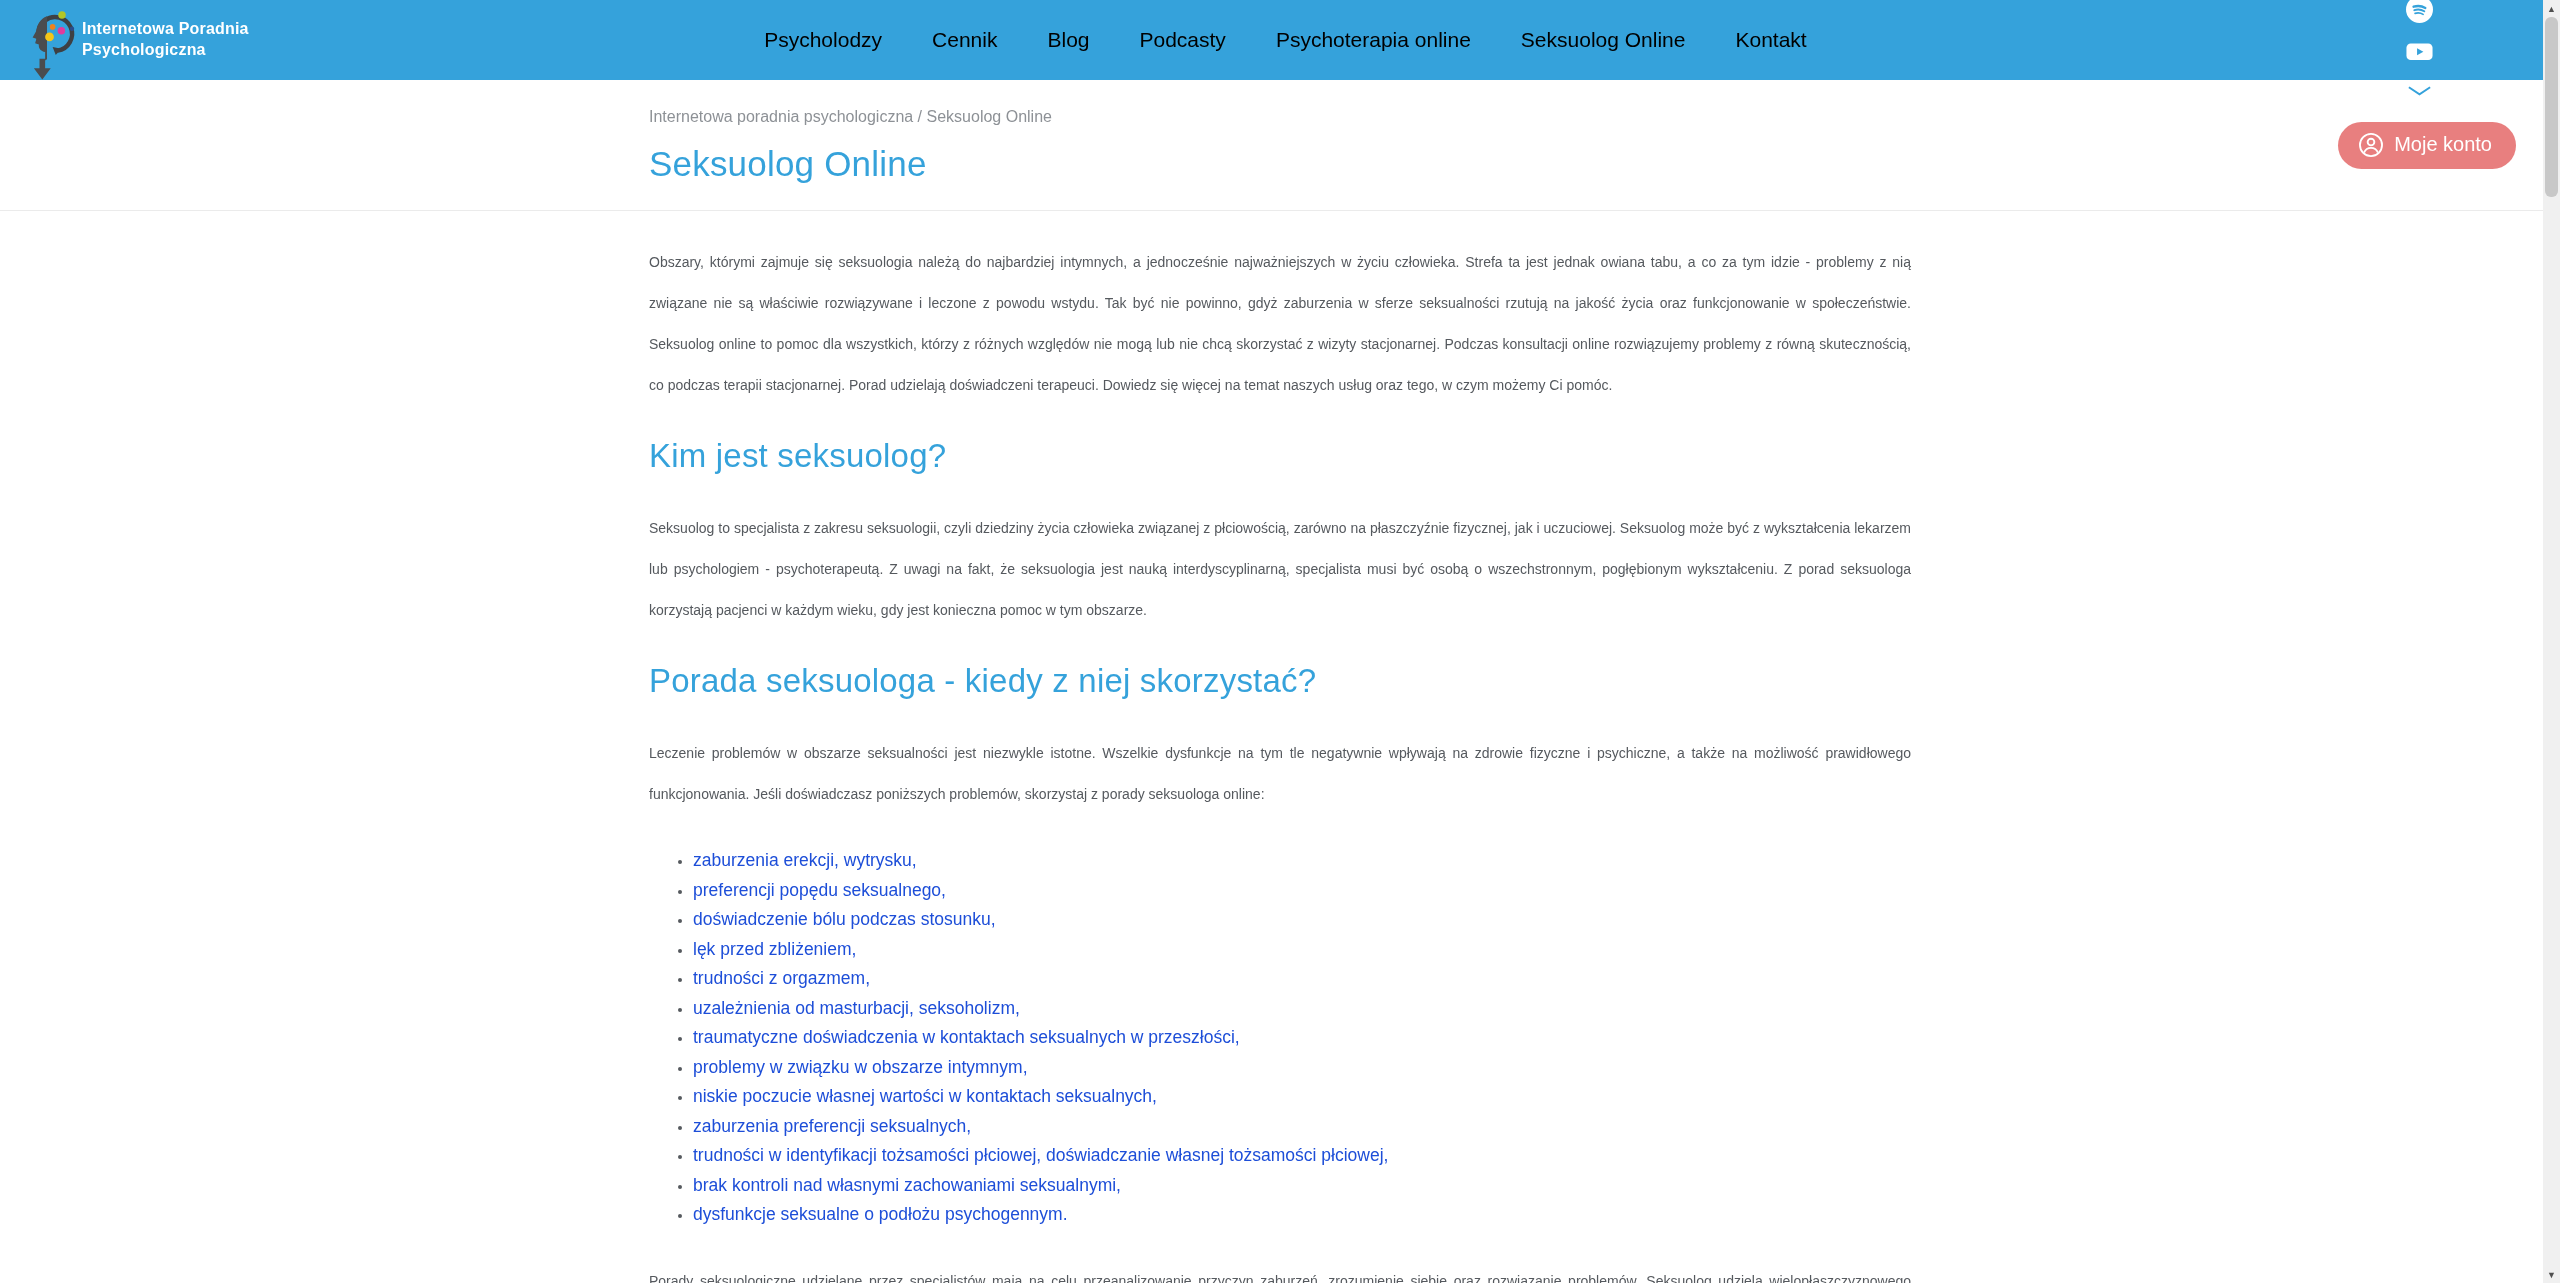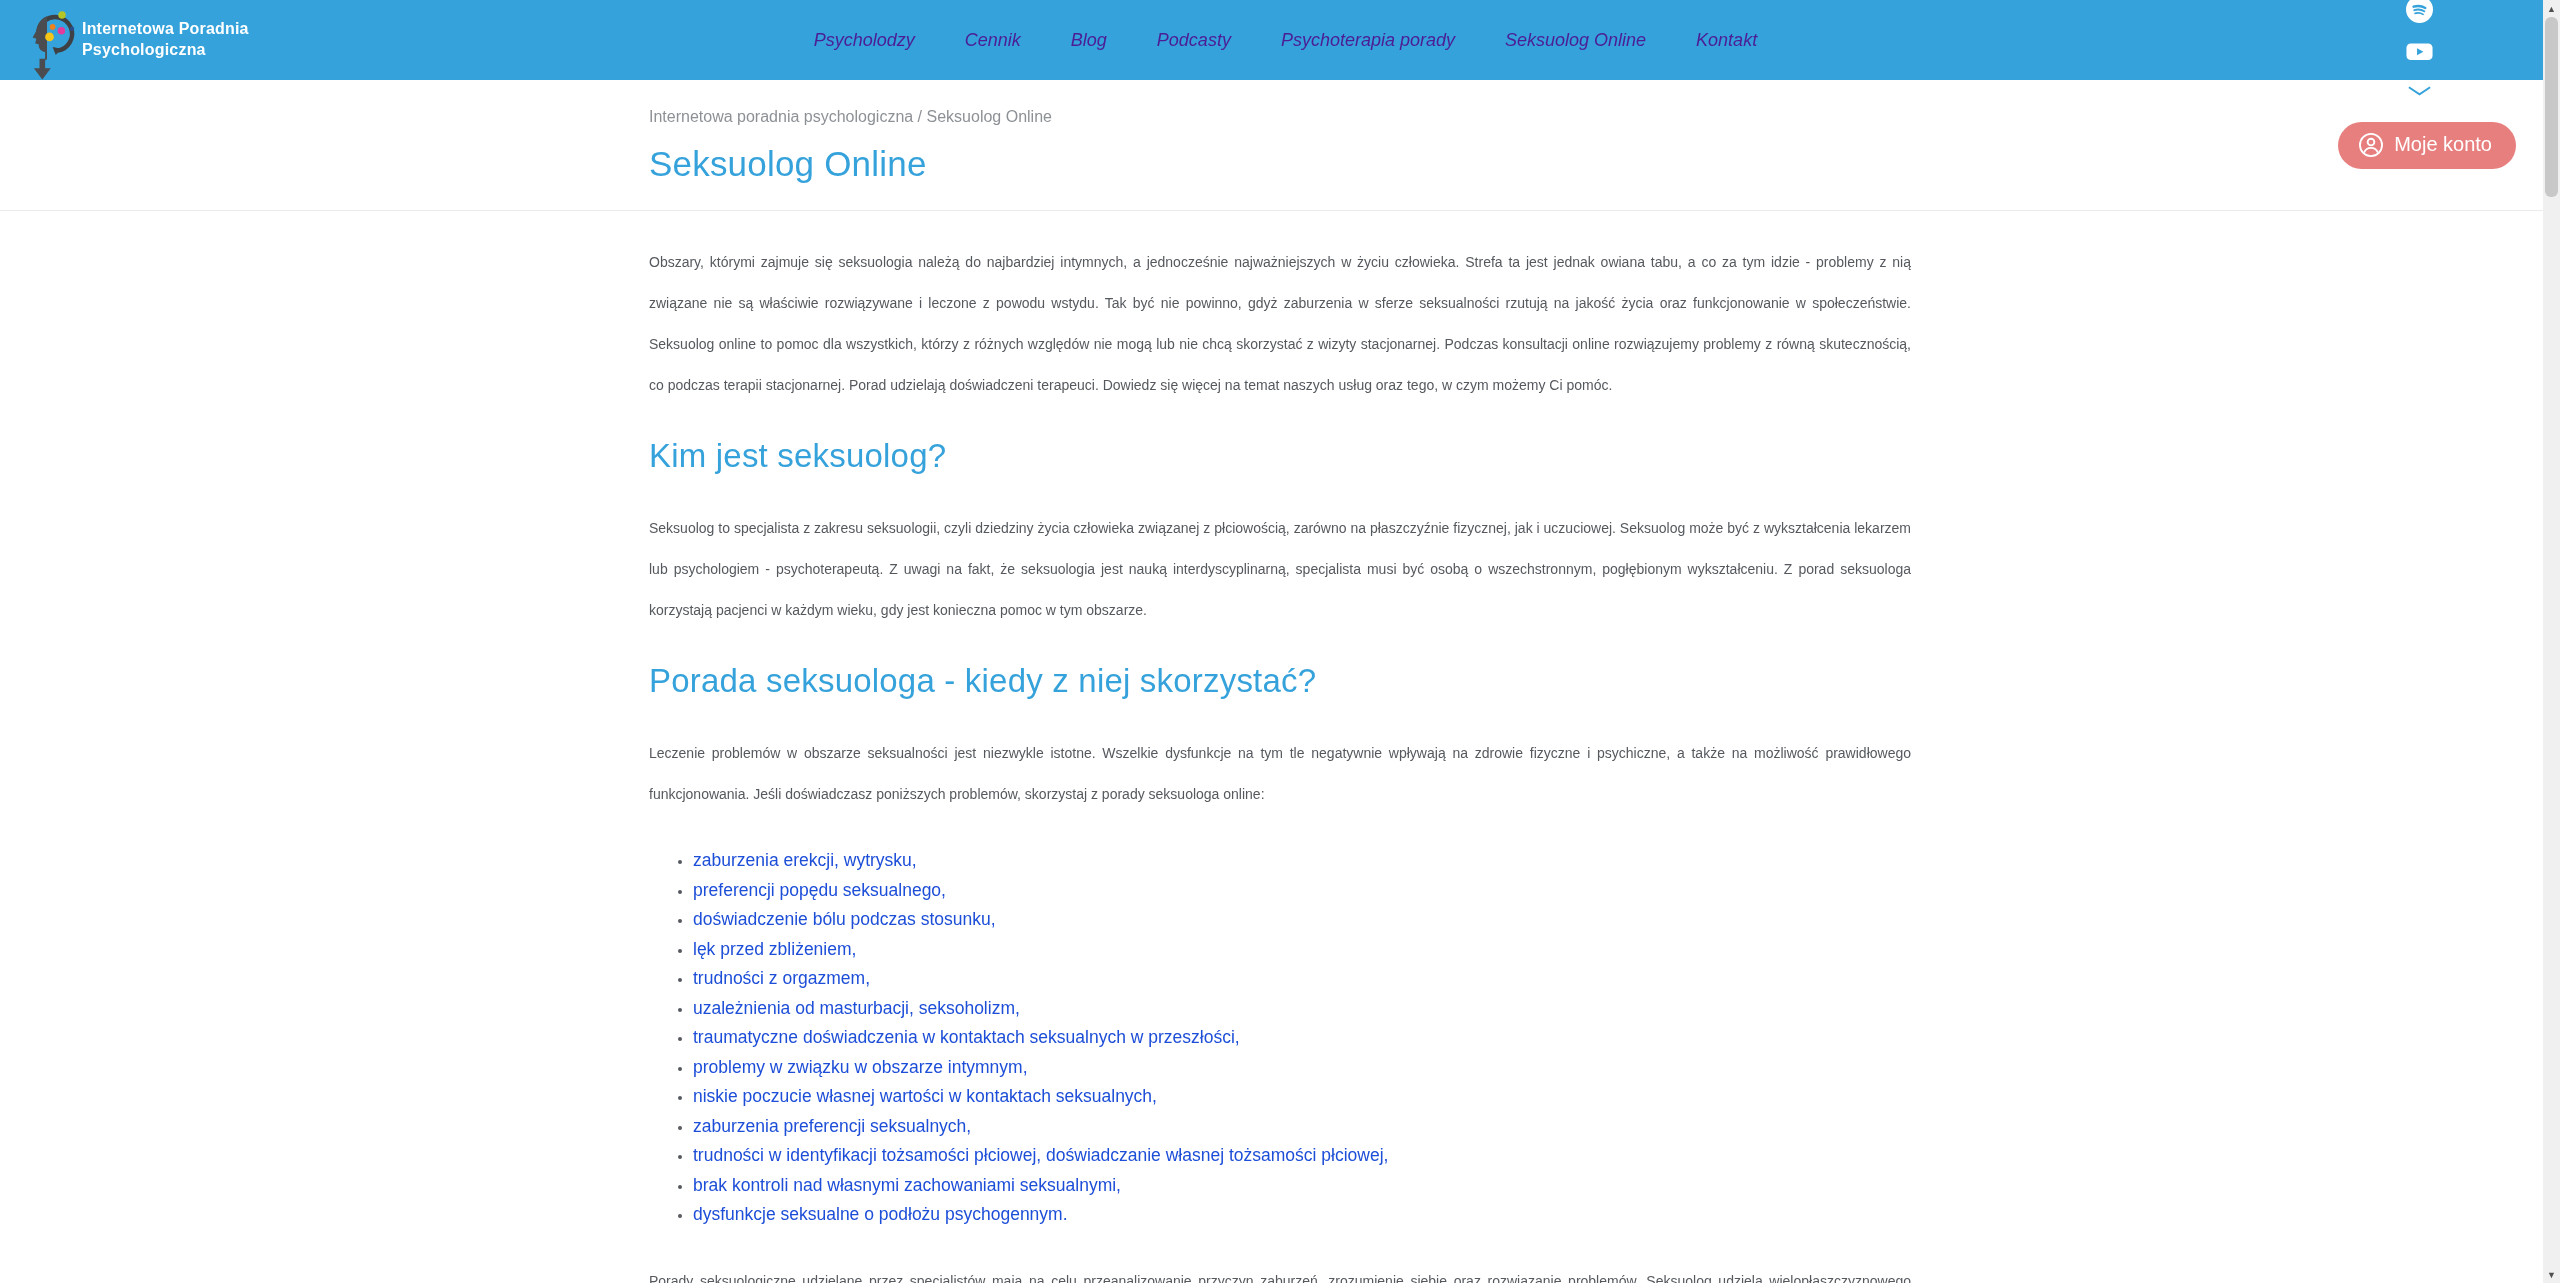--- a/index.html
+++ b/index.html
@@ -25,22 +25,22 @@
     display: flex; align-items: center; gap: 0;
     cursor: pointer;
   }
   .brand-logo { width: 60px; height: 72px; margin-top: 10px; }
   .brand-name {
     color: #ffffff; font-size: 16px; font-weight: 700; line-height: 1.3;
     letter-spacing: 0.2px;
   }
   .nav { display: flex; gap: 50px; align-items: center; }
   .nav a {
-    color: #4c1d95; text-decoration: none; font-size: 18px;
-    white-space: nowrap; cursor: pointer; font-style: italic;
+    color: #000000; text-decoration: none; font-size: 21px;
+    white-space: nowrap; cursor: pointer;
   }
   .header-right { display: flex; align-items: center; gap: 15px; flex-direction: column; }
   .social-btn {
     width: 27px; height: 27px; display: inline-flex;
     align-items: center; justify-content: center; cursor: pointer;
     background: transparent; border: none; padding: 0;
   }
   .social-btn svg { display: block; }
   .account-btn {
     margin-left: 16px;
@@ -125,21 +125,21 @@
       <div>Internetowa Poradnia</div>
       <div>Psychologiczna</div>
     </div>
   </div>
 
   <nav class="nav">
     <a href="#">Psycholodzy</a>
     <a href="#">Cennik</a>
     <a href="#">Blog</a>
     <a href="#">Podcasty</a>
-    <a href="#">Psychoterapia porady</a>
+    <a href="#">Psychoterapia online</a>
     <a href="#">Seksuolog Online</a>
     <a href="#">Kontakt</a>
   </nav>
 
   <div class="header-right">
     <button class="social-btn" title="Facebook">
       <svg width="27" height="27" viewBox="0 0 26 26">
           <circle cx="13" cy="13" r="13" fill="#fff"></circle>
           <path d="M14.6 8.8h2.1V6h-2.5c-2.3 0-3.5 1.3-3.5 3.5v1.9H8.5v2.8h2.2V21h3v-6.8h2.2l.4-2.8h-2.6V9.7c0-.6.3-.9.9-.9z" fill="#35a2db"></path>
         </svg>

